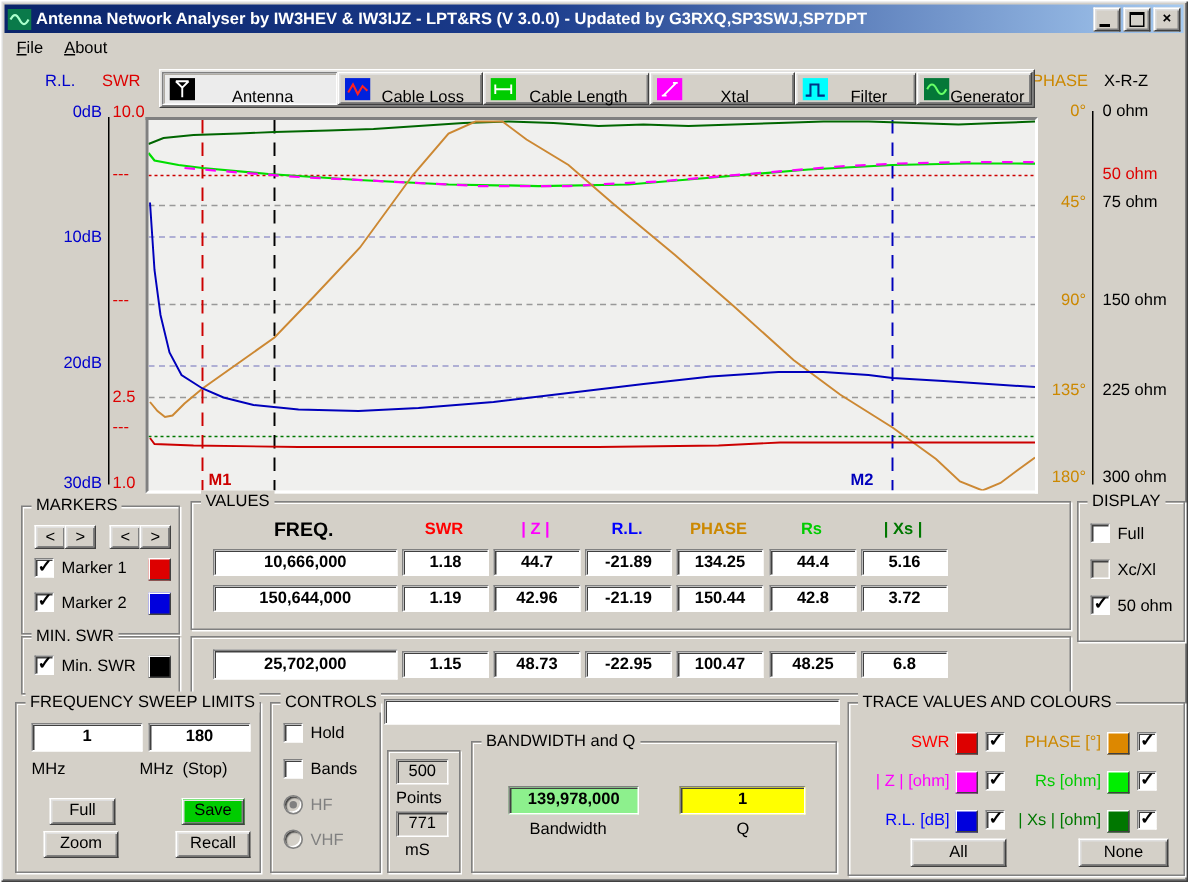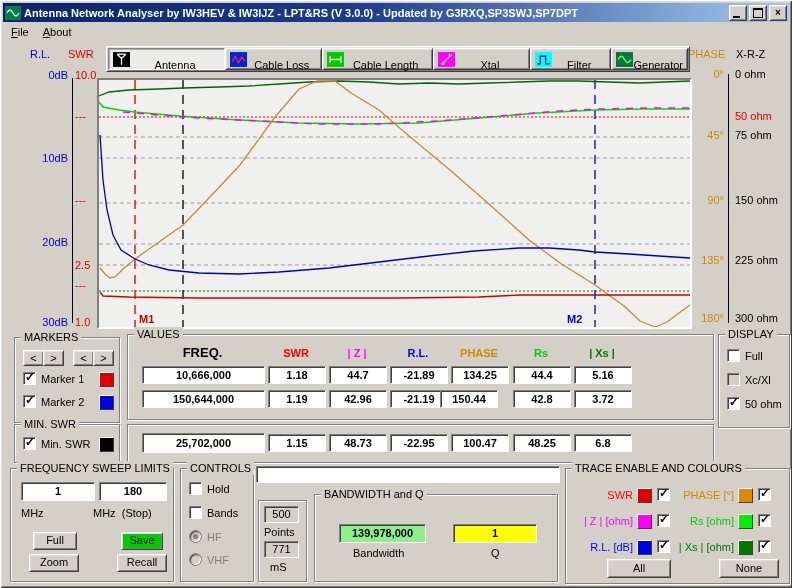--- a/index.html
+++ b/index.html
@@ -225,21 +225,21 @@
     <span class="vbox" style="left:201px;top:31px;width:56px;height:16px;">44.7</span>
     <span class="vbox" style="left:262px;top:31px;width:56px;height:16px;">-21.89</span>
     <span class="vbox" style="left:323px;top:31px;width:56px;height:16px;">134.25</span>
     <span class="vbox" style="left:385px;top:31px;width:56px;height:16px;">44.4</span>
     <span class="vbox" style="left:446px;top:31px;width:56px;height:16px;">5.16</span>
 
     <span class="vbox" style="left:14px;top:55px;width:121px;height:16px;">150,644,000</span>
     <span class="vbox" style="left:140px;top:55px;width:56px;height:16px;">1.19</span>
     <span class="vbox" style="left:201px;top:55px;width:56px;height:16px;">42.96</span>
     <span class="vbox" style="left:262px;top:55px;width:56px;height:16px;">-21.19</span>
-    <span class="vbox" style="left:312px;top:55px;width:56px;height:16px;">150.44</span>
+    <span class="vbox" style="left:323px;top:55px;width:56px;height:16px;">150.44</span>
     <span class="vbox" style="left:385px;top:55px;width:56px;height:16px;">42.8</span>
     <span class="vbox" style="left:446px;top:55px;width:56px;height:16px;">3.72</span>
   </div>
 
   <div class="gb" style="left:127px;top:424px;width:585px;height:37px;">
     <span class="vbox" style="left:14px;top:8px;width:121px;height:18px;line-height:18px;">25,702,000</span>
     <span class="vbox" style="left:140px;top:9px;width:56px;height:16px;">1.15</span>
     <span class="vbox" style="left:201px;top:9px;width:56px;height:16px;">48.73</span>
     <span class="vbox" style="left:262px;top:9px;width:56px;height:16px;">-22.95</span>
     <span class="vbox" style="left:323px;top:9px;width:56px;height:16px;">100.47</span>
@@ -292,21 +292,21 @@
 
   <div class="gb" style="left:314px;top:494px;width:242px;height:86px;">
     <span class="gb-title">BANDWIDTH and Q</span>
     <span class="vbox" style="left: 24px; top: 29px; width: 85px; height: 17px; line-height: 17px; background-color: rgb(141, 240, 141);">139,978,000</span>
     <span class="lbl" style="left:38px;top:52px;">Bandwidth</span>
     <span class="vbox" style="left: 138px; top: 29px; width: 82px; height: 17px; line-height: 17px; background-color: rgb(255, 255, 0);">1</span>
     <span class="lbl" style="left:176px;top:52px;">Q</span>
   </div>
 
   <div class="gb" style="left:565px;top:468px;width:223px;height:114px;">
-    <span class="gb-title">TRACE ENABLE AND COLOURS</span>
+    <span class="gb-title">TRACE VALUES AND COLOURS</span>
 
     <span class="lbl" style="left: 0px; top: 20px; width: 67px; text-align: right; color: rgb(255, 0, 0);">SWR</span>
     <span class="swatch" style="left: 71px; top: 19px; background-color: rgb(221, 0, 0);"></span>
     <span class="cb checked" style="left:91px;top:19px;"></span>
     <span class="lbl" style="left: 103px; top: 20px; width: 65px; text-align: right; color: rgb(204, 136, 0);">PHASE [°]</span>
     <span class="swatch" style="left: 172px; top: 19px; background-color: rgb(221, 136, 0);"></span>
     <span class="cb checked" style="left:192px;top:19px;"></span>
 
     <span class="lbl" style="left: 0px; top: 46px; width: 67px; text-align: right; color: rgb(255, 0, 255);">| Z | [ohm]</span>
     <span class="swatch" style="left: 71px; top: 45px; background-color: rgb(255, 0, 255);"></span>

